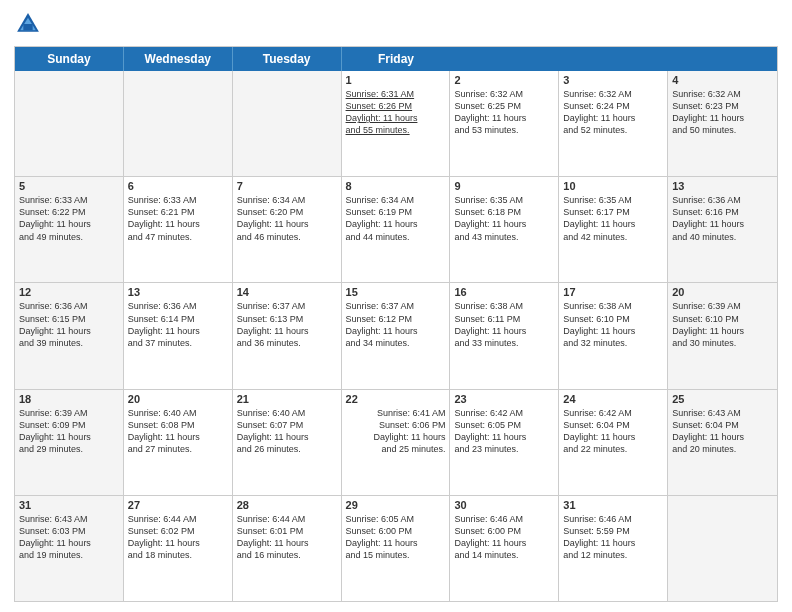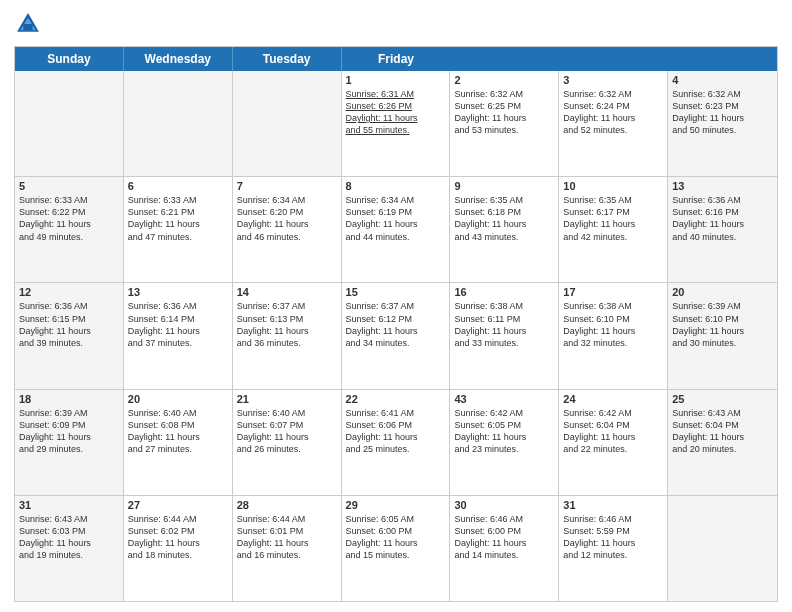--- a/index.html
+++ b/index.html
@@ -285,27 +285,27 @@
           </div>
           <div class="cal-cell">
             <span class="day-num">21</span>
             <div class="cell-text" style="white-space: pre-line;">Sunrise: 6:40 AM
 Sunset: 6:07 PM
 Daylight: 11 hours
 and 26 minutes.</div>
           </div>
           <div class="cal-cell">
             <span class="day-num">22</span>
-            <div class="cell-text" style="white-space: pre-line;">Sunrise: 6:41 AM
+            <div class="cell-text" style="white-space: pre-line; text-align: right;">Sunrise: 6:41 AM
 Sunset: 6:06 PM
 Daylight: 11 hours
 and 25 minutes.</div>
           </div>
           <div class="cal-cell">
-            <span class="day-num">43</span>
+            <span class="day-num">23</span>
             <div class="cell-text" style="white-space: pre-line;">Sunrise: 6:42 AM
 Sunset: 6:05 PM
 Daylight: 11 hours
 and 23 minutes.</div>
           </div>
           <div class="cal-cell">
             <span class="day-num">24</span>
             <div class="cell-text" style="white-space: pre-line;">Sunrise: 6:42 AM
 Sunset: 6:04 PM
 Daylight: 11 hours

